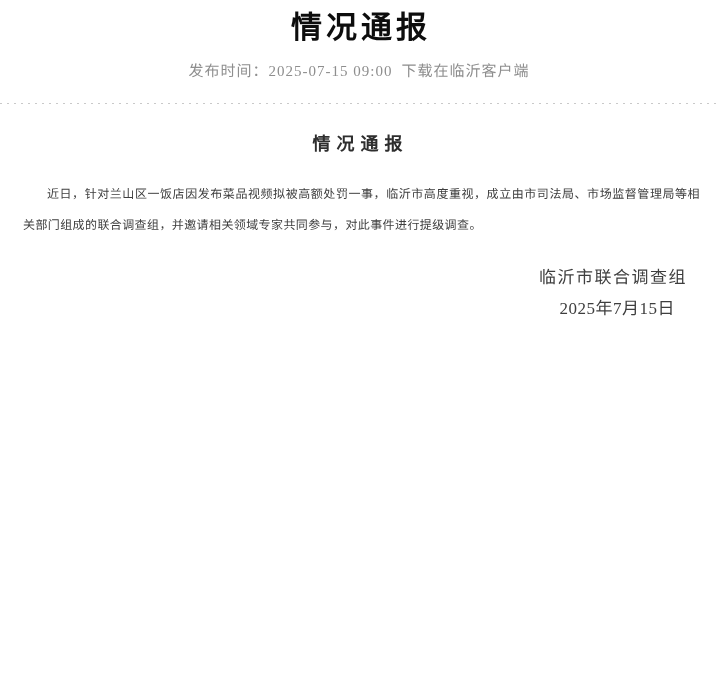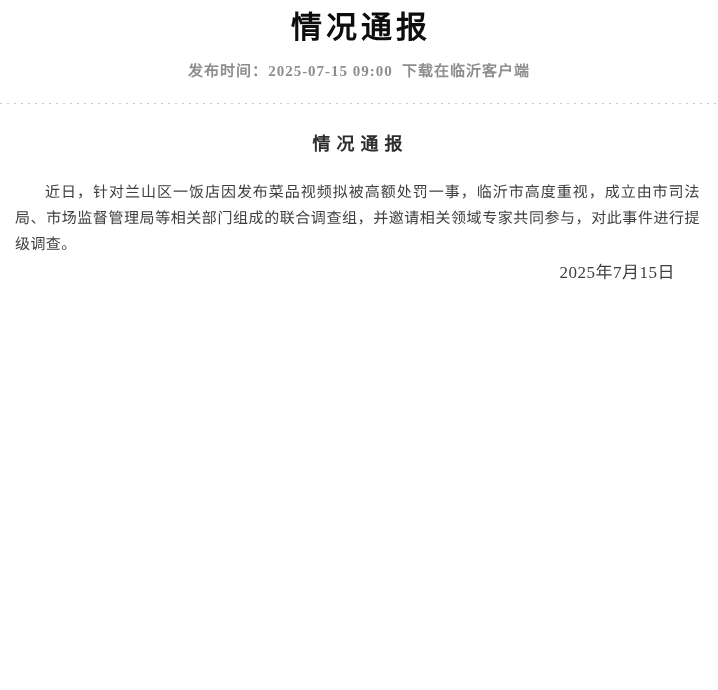--- a/index.html
+++ b/index.html
@@ -29,21 +29,20 @@
     letter-spacing: 4px;
     padding-left: 4px; 
     color: #0d0d0d;
   }
   .publish-meta {
     margin-top: 17px;
     font-size: 15px;
     line-height: 17px;
     color: #8e8e8e;
     letter-spacing: 1px;
-    font-weight: bold;
   }
   .publish-meta .src {
     margin-left: 9px;
   }
   
   .divider {
     margin-top: 23px;
     height: 2px;
     background-image: repeating-linear-gradient(
       90deg,
@@ -63,23 +62,23 @@
     margin: 28px 0 0 0;
     text-align: center;
     font-size: 18px;
     font-weight: 700;
     letter-spacing: 6px;
     padding-left: 6px; 
     color: #2e2e2e;
     line-height: 22px;
   }
   .article-body p {
-    margin: 24px 0 0 0;
-    font-size: 15px;
-    line-height: 26px;
+    margin: 24px 0 0 8px;
+    font-size: 12px;
+    line-height: 31px;
     text-align: justify;
     text-indent: 2em;
     letter-spacing: 0.4px;
   }
   
   .sig-org {
     margin-top: 21px;
     text-align: right;
     padding-right: 13px;
     font-size: 17px;
@@ -110,17 +109,18 @@
 
   <div class="divider"></div>
 
   <main class="article-body">
     <h2 class="article-heading">情况通报</h2>
 
     <p>近日，针对兰山区一饭店因发布菜品视频拟被高额处罚一事，临沂市高度重视，成立由市司法局、市场监督管理局等相关部门组成的联合调查组，并邀请相关领域专家共同参与，对此事件进行提级调查。</p>
 
 
 
+    <div class="sig-org">临沂市联合调查组</div>
 
     <div class="sig-date">2025年7月15日</div>
   </main>
 
 </div>
 
 </body></html>

